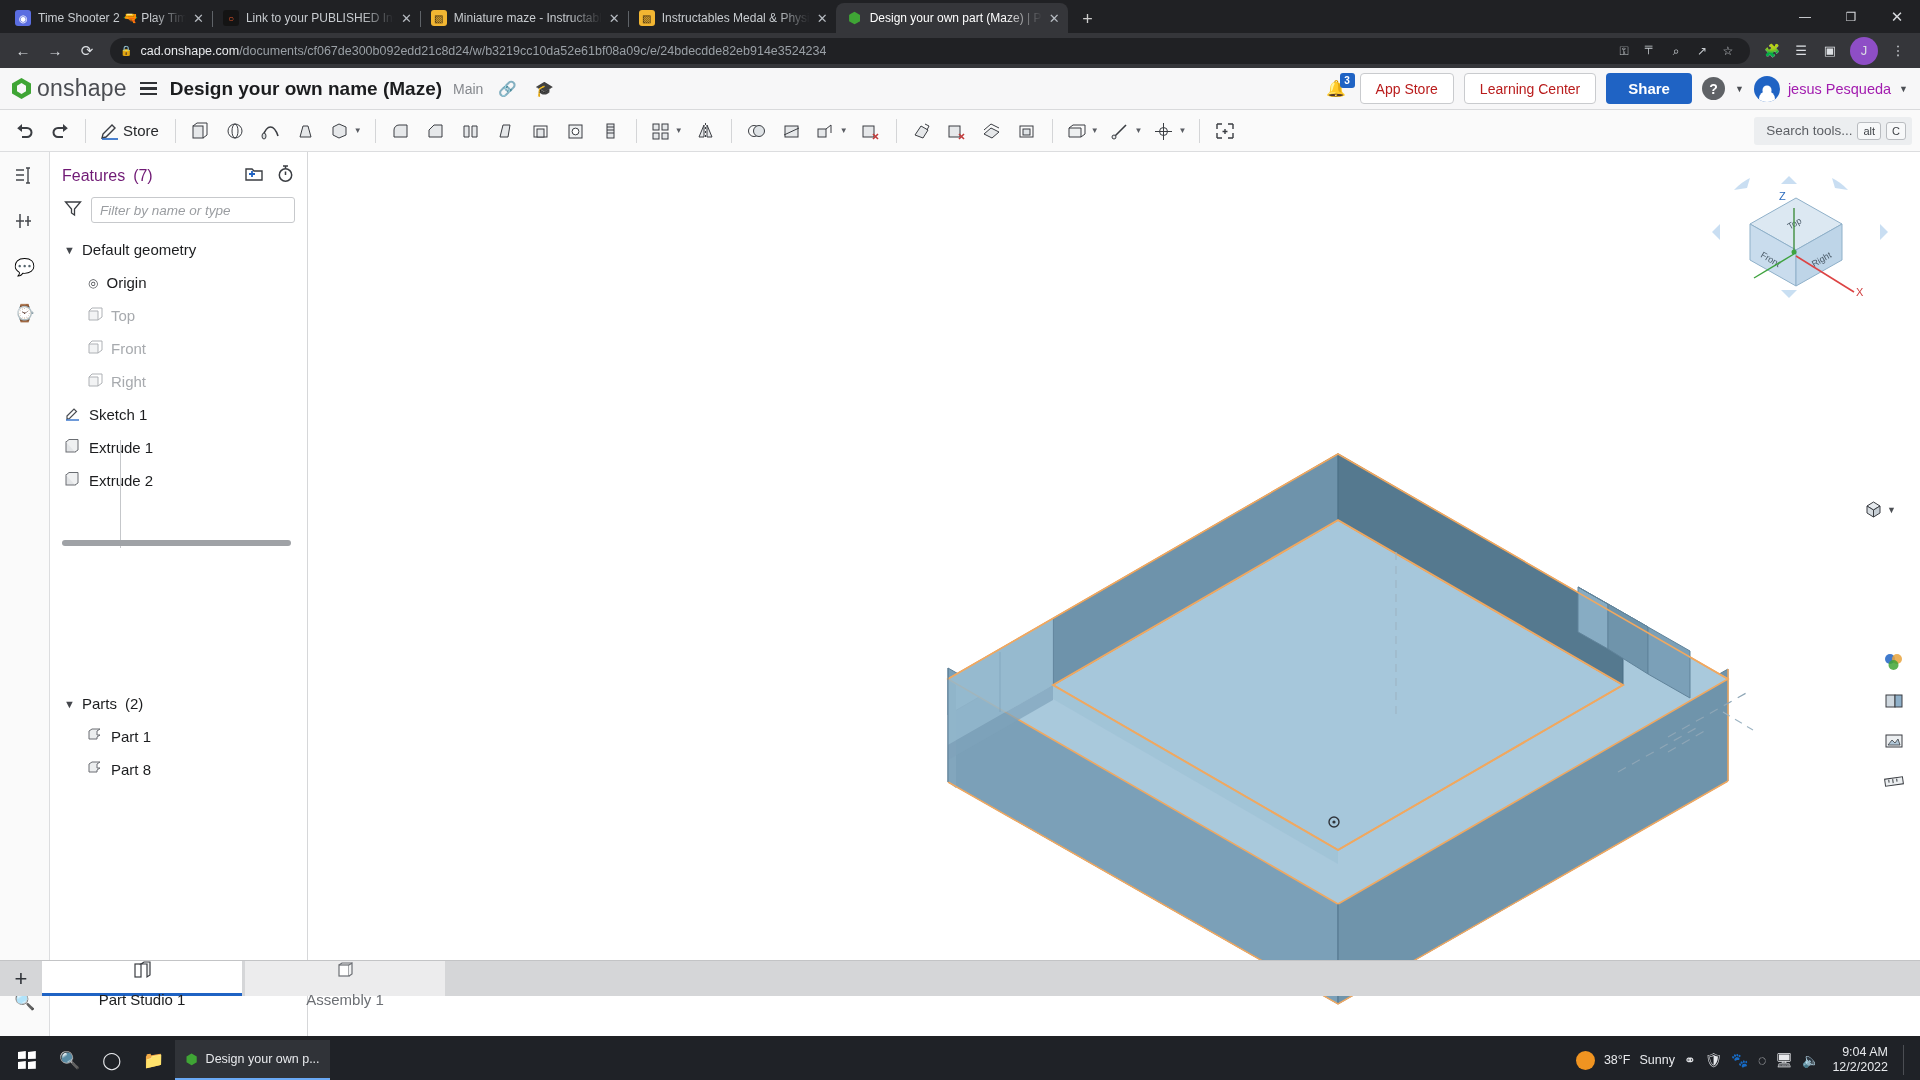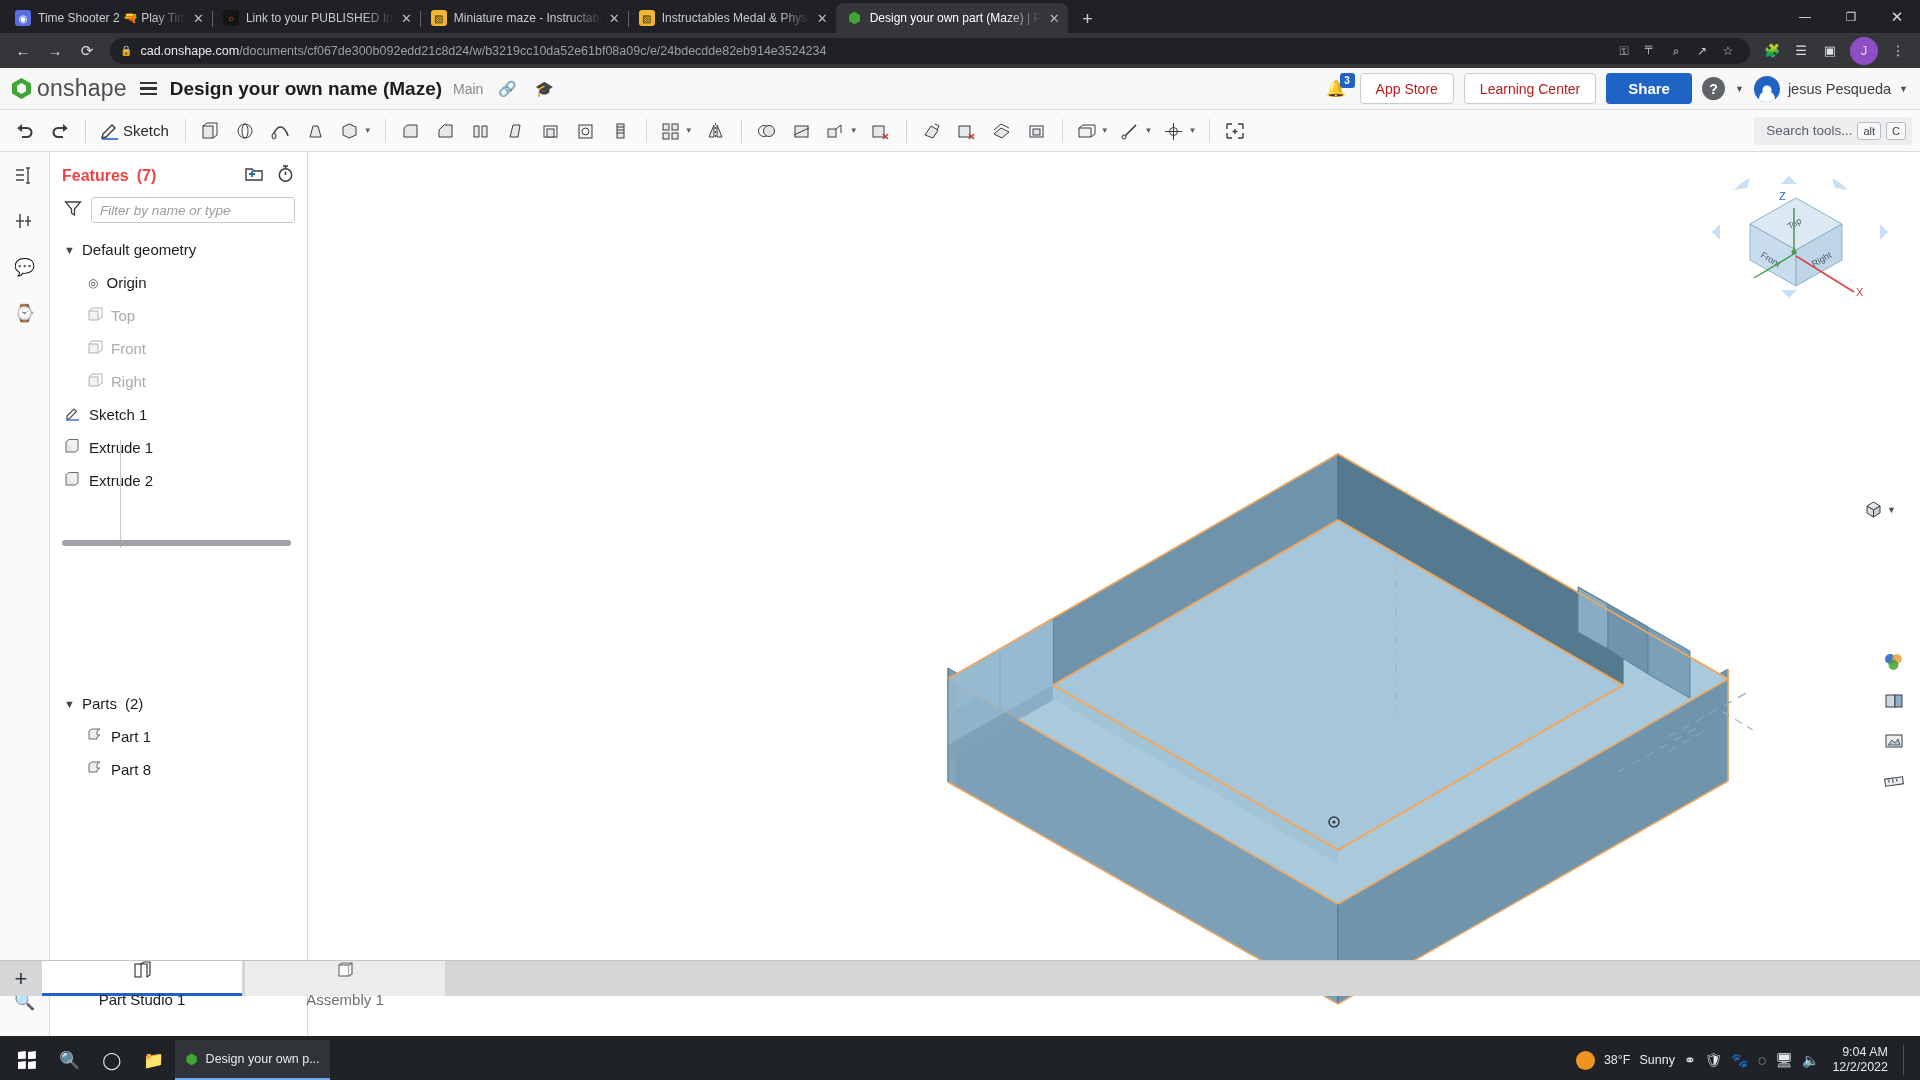--- a/index.html
+++ b/index.html
@@ -144,21 +144,21 @@
   .os-user { display: flex; align-items: center; gap: 8px; }
   .os-user-av {
     width: 26px; height: 26px; border-radius: 50%; background: #1f63c4;
     display: flex; align-items: flex-end; justify-content: center; overflow: hidden;
   }
   .os-user-av::before {
     content: ''; width: 16px; height: 16px; border-radius: 50% 50% 45% 45%;
     background: #fff; margin-bottom: -5px;
     box-shadow: 0 -9px 0 -3.5px #fff;
   }
-  .os-user-name { font-size: 14.5px; color: #404040; }
+  .os-user-name { font-size: 14.5px; color: #a21caf; }
 
   
   .os-toolbar {
     height: 42px; background: #fafafa; border-bottom: 1px solid #dcdddf;
     display: flex; align-items: center; padding: 0 8px; gap: 1px;
   }
   .tool {
     height: 34px; min-width: 34px; padding: 0 5px; display: flex;
     align-items: center; justify-content: center; gap: 3px;
     color: #3a3d42; font-size: 14px; border-radius: 3px;
@@ -190,21 +190,21 @@
   .rail-bottom { position: absolute; bottom: 22px; left: 0; right: 0;
     display: flex; justify-content: center; }
 
   .feature-panel {
     width: 258px; background: #fff; border-right: 1px solid #d6d7d9;
     display: flex; flex-direction: column; position: relative;
   }
   .fp-head {
     display: flex; align-items: center; padding: 12px 12px 6px 12px; gap: 8px;
   }
-  .fp-title { font-size: 16px; font-weight: bold; color: #ef4444; }
+  .fp-title { font-size: 16px; font-weight: normal; color: #701a75; }
   .fp-head-icons { margin-left: auto; display: flex; align-items: center; gap: 12px; }
   .fp-filter { display: flex; align-items: center; gap: 9px; padding: 4px 12px 10px 14px; }
   .fp-filter input {
     flex: 1; height: 26px; border: 1px solid #c7c9cc; border-radius: 3px;
     padding: 0 8px; font-size: 13.5px; color: #5c5f64;
     font-family: "Liberation Sans", sans-serif; font-style: italic; background: #fff;
   }
   .fp-filter input::placeholder { color: #9a9da1; font-style: italic; }
 
   .tree { padding: 0 0 0 10px; font-size: 15px; color: #1c1d1f; }
@@ -413,21 +413,21 @@
         <path d="M15 6H8a4.5 4.5 0 100 9h5" stroke="#3a3d42" stroke-width="2" fill="none"></path>
         <path d="M13 2l4.8 4.2L13 10z" fill="#3a3d42"></path>
       </svg>
     </div>
   <span class="tb-sep"></span>
   <div class="tool">
     <svg width="21" height="20" viewBox="0 0 21 20">
         <path d="M4 13L13 4l3 3-9 9-4 1z" fill="none" stroke="#3a3d42" stroke-width="1.4"></path>
         <path d="M3 18h16" stroke="#1f63c4" stroke-width="1.6"></path>
       </svg>
-    <span class="lbl">Sketch</span>
+    <span class="lbl">Store</span>
   </div>
   <span class="tb-sep"></span>
   <div class="tool">
       <svg width="21" height="20" viewBox="0 0 21 20">
         <rect x="3" y="5" width="10" height="12" fill="#e6e8ea" stroke="#3a3d42"></rect>
         <path d="M3 5l4-3h10v12l-4 3" fill="none" stroke="#3a3d42"></path>
       </svg>
     </div>
   <div class="tool">
       <svg width="21" height="20" viewBox="0 0 21 20">

